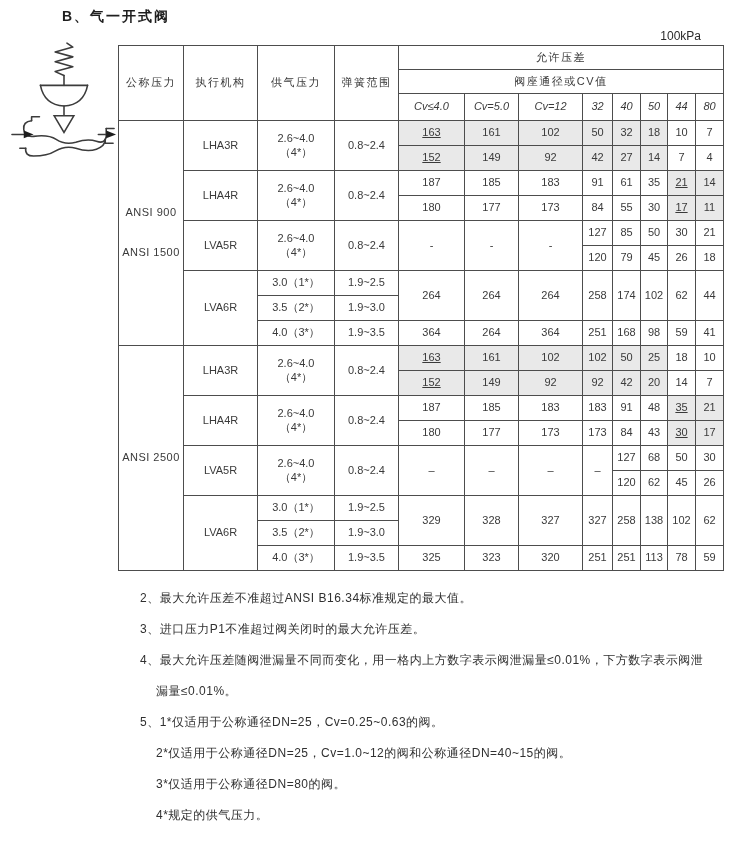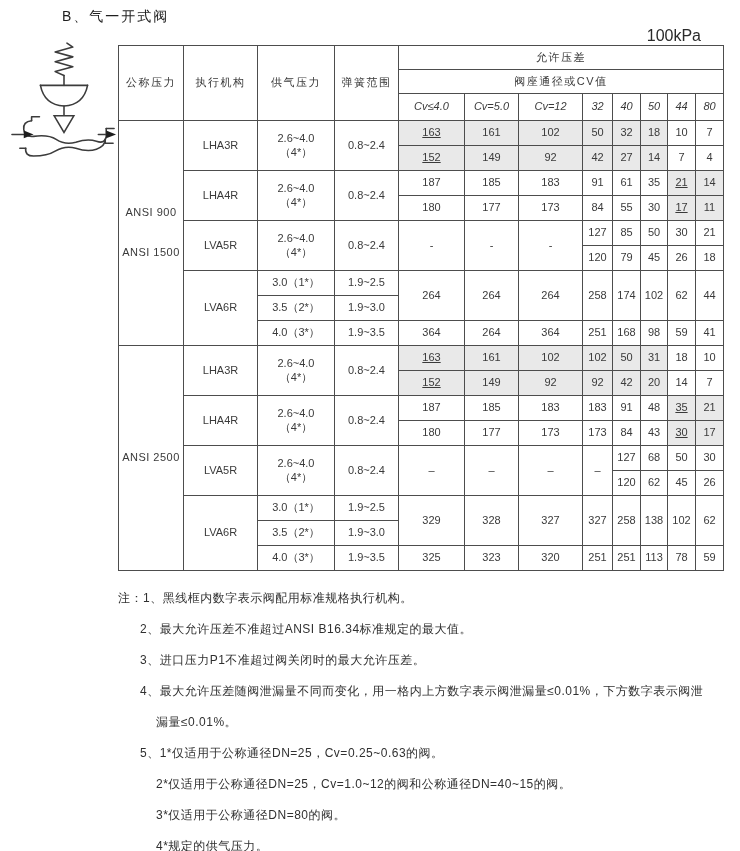--- a/index.html
+++ b/index.html
@@ -5,24 +5,25 @@
   * { box-sizing: border-box; margin: 0; padding: 0; }
   html,body { background:#fff; }
   body {
     width: 740px; height: 851px;
     font-family: "Liberation Sans", sans-serif;
     color: #333; overflow: hidden; position: relative;
   }
   .page-title {
     font-size: 14px; color:#1f1f1f; letter-spacing: 2px;
     margin: 8px 0 0 62px;
+    font-weight: bold;
   }
   .unit-row {
     width: 605px; margin: 2px 0 1px 118px;
-    text-align: right; font-size: 16px; color:#2a2a2a;
+    text-align: right; font-size: 12px; color:#2a2a2a;
     padding-right: 22px; height: 16px; line-height: 16px;
   }
   .valve-icon {
     position: absolute; left: 10px; top: 40px; width: 108px; height: 128px;
   }
   table.spec {
     border-collapse: collapse; table-layout: fixed;
     width: 605px; margin-left: 118px;
   }
   table.spec td {
@@ -242,21 +243,21 @@
     <td rowspan="2">
       <span class="pline">2.6~4.0</span>
       <span class="pline">（4*）</span>
     </td>
     <td rowspan="2">0.8~2.4</td>
     <td class="g tt tl">163</td>
     <td class="g tt">161</td>
     <td class="g tt">102</td>
     <td class="g tt">102</td>
     <td class="g tt">50</td>
-    <td class="g tt trr">31</td>
+    <td class="g tt trr">25</td>
     <td>18</td>
     <td>10</td>
   </tr>
   <tr>
     <td class="g tb tl">152</td>
     <td class="g tb">149</td>
     <td class="g tb">92</td>
     <td class="g tb">92</td>
     <td class="g tb">42</td>
     <td class="g tb trr">20</td>
@@ -337,21 +338,20 @@
     <td>251</td>
     <td>251</td>
     <td>113</td>
     <td>78</td>
     <td>59</td>
   </tr>
   </tbody>
 </table>
 
 <div class="notes">
-  <div class="note-line"><span>注：</span><span>1、黑线框内数字表示阀配用标准规格执行机构。</span></div>
   <div class="note-line ind1">2、最大允许压差不准超过ANSI B16.34标准规定的最大值。</div>
   <div class="note-line ind1">3、进口压力P1不准超过阀关闭时的最大允许压差。</div>
   <div class="note-line ind1">4、最大允许压差随阀泄漏量不同而变化，用一格内上方数字表示阀泄漏量≤0.01%，下方数字表示阀泄</div>
   <div class="note-line ind2">漏量≤0.01%。</div>
   <div class="note-line ind1">5、1*仅适用于公称通径DN=25，Cv=0.25~0.63的阀。</div>
   <div class="note-line ind2">2*仅适用于公称通径DN=25，Cv=1.0~12的阀和公称通径DN=40~15的阀。</div>
   <div class="note-line ind2">3*仅适用于公称通径DN=80的阀。</div>
   <div class="note-line ind2">4*规定的供气压力。</div>
 </div>
 

